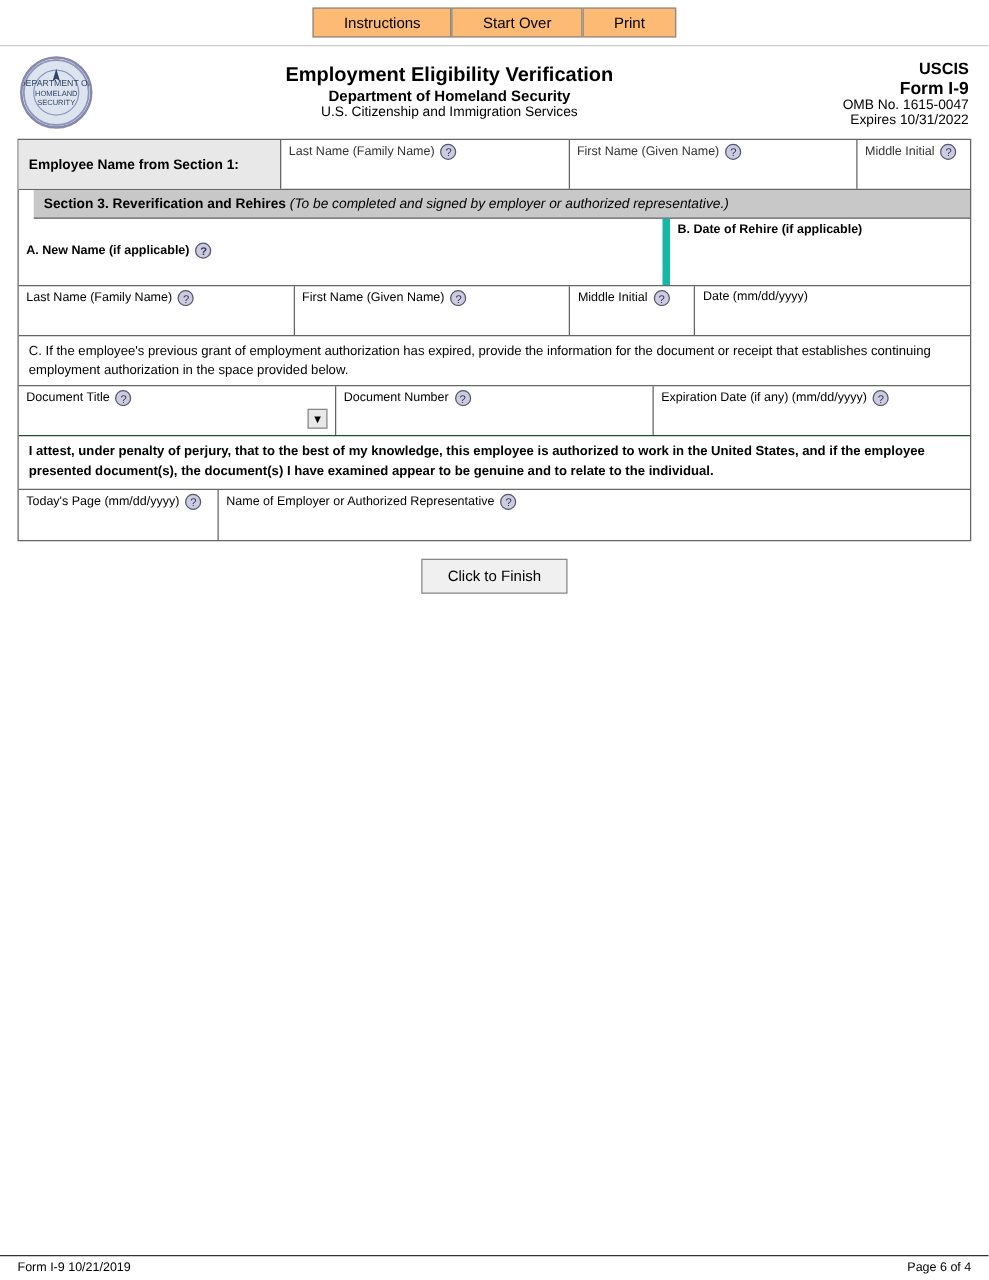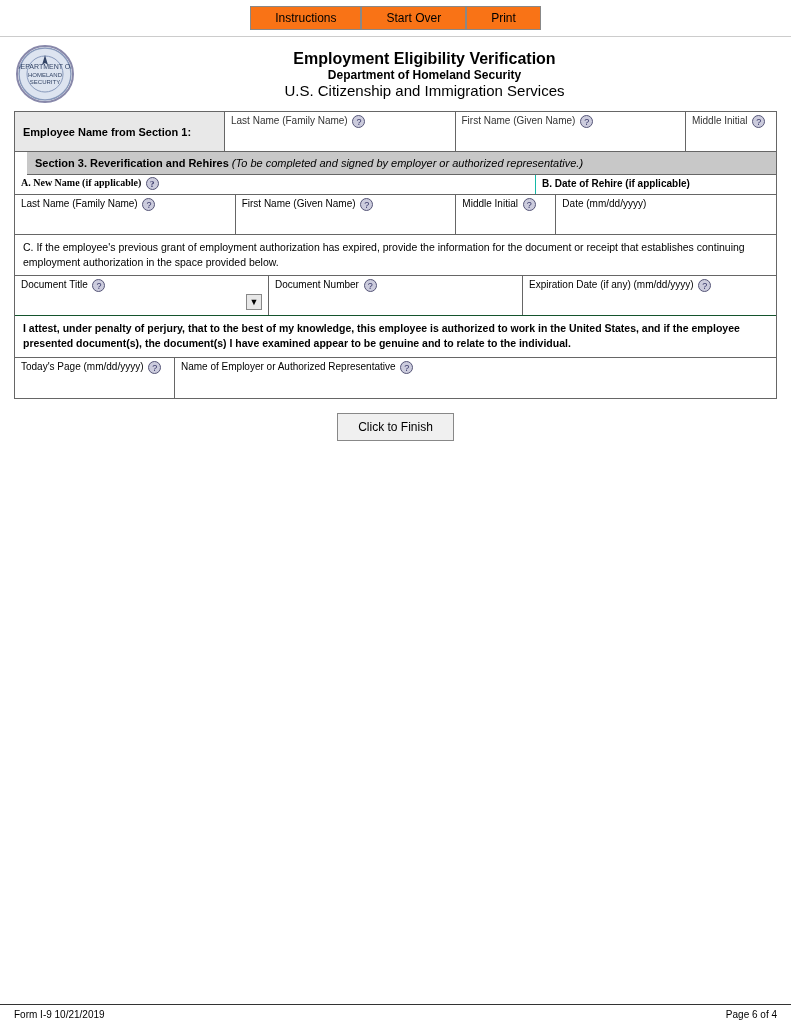--- a/index.html
+++ b/index.html
@@ -15,21 +15,21 @@
     
     .top-nav {
       display: flex;
       justify-content: center;
       gap: 0;
       padding: 6px 0;
       border-bottom: 1px solid #ccc;
     }
     .top-nav button {
       border: 1px solid #888;
-      background: #f97316;
+      background: #fdba74;
       padding: 4px 24px;
       font-size: 12px;
       cursor: pointer;
     }
 
     
     .header {
       display: flex;
       align-items: center;
       padding: 8px 16px;
@@ -41,21 +41,21 @@
     }
     .header-center .title {
       font-size: 16px;
       font-weight: bold;
     }
     .header-center .subtitle {
       font-size: 12px;
       font-weight: bold;
     }
     .header-center .subsubtitle {
-      font-size: 15px;
+      font-size: 11px;
     }
     .header-right {
       text-align: right;
       font-size: 11px;
       min-width: 130px;
     }
     .header-right .form-id {
       font-size: 14px;
       font-weight: bold;
     }
@@ -125,23 +125,22 @@
       font-weight: bold;
     }
 
     
     .section3-row-a-b {
       display: flex;
       border-bottom: 1px solid #666;
     }
     .section3-col-a {
       flex: 1;
-      border-right: 1px solid #14b8a6;
-      padding: 2px 6px;
-      font-family: Liberation Serif, serif;
+      border-right: 6px solid #14b8a6;
+      padding: 19px 6px;
     }
     .section3-col-b {
       min-width: 240px;
       padding: 3px 6px;
     }
     .col-label {
       font-size: 10px;
       font-weight: bold;
       margin-bottom: 2px;
     }
@@ -326,20 +325,26 @@
       <text x="27" y="30" text-anchor="middle" font-size="6" fill="#334466">HOMELAND</text>
       <text x="27" y="37" text-anchor="middle" font-size="6" fill="#334466">SECURITY</text>
       <polygon points="27,8 30,18 27,16 24,18" fill="#334466"></polygon>
     </svg>
   </div>
   <div class="header-center">
     <div class="title">Employment Eligibility Verification</div>
     <div class="subtitle">Department of Homeland Security</div>
     <div class="subsubtitle">U.S. Citizenship and Immigration Services</div>
   </div>
+  <div class="header-right">
+    <div class="uscis">USCIS</div>
+    <div class="form-id">Form I-9</div>
+    <div>OMB No. 1615-0047</div>
+    <div>Expires 10/31/2022</div>
+  </div>
 </div>
 
 <div class="form-container">
 
   <div class="employee-name-row">
     <div class="employee-name-label">
       <span>Employee Name from Section 1:</span>
     </div>
     <div class="employee-name-fields">
       <div class="name-field">

